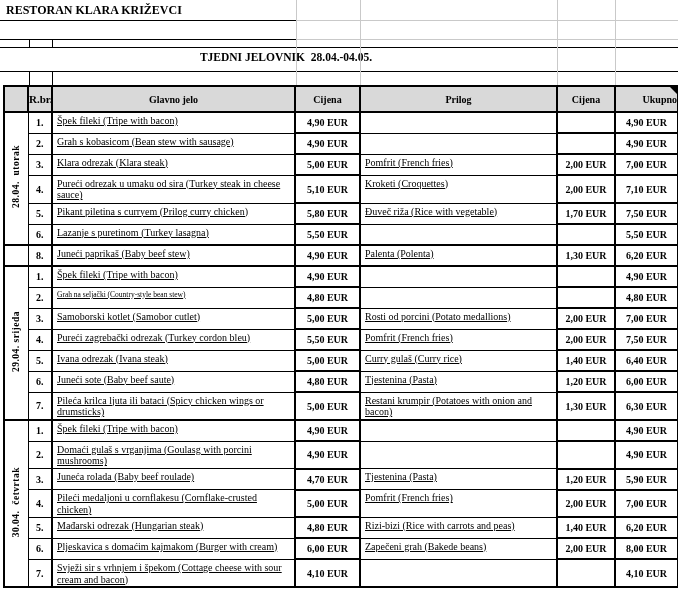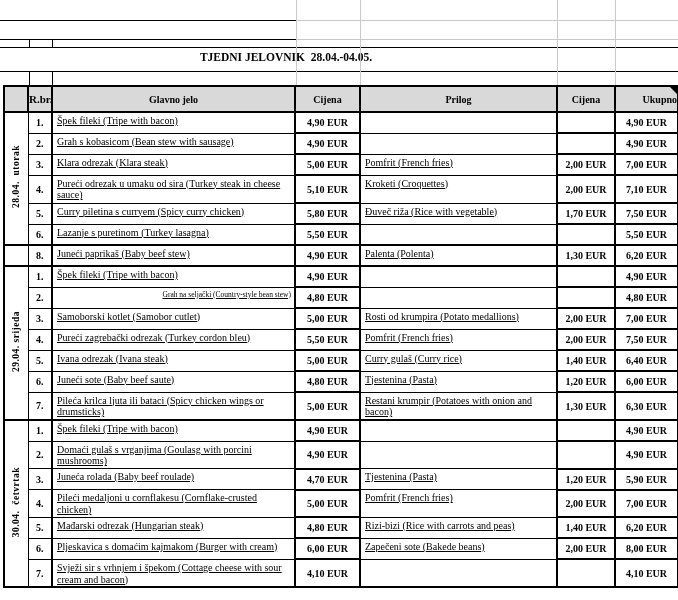--- a/index.html
+++ b/index.html
@@ -16,34 +16,35 @@
   .line.faint { background:#c9c9c9; }
 
   
   table.menu { position:absolute; left:3px; top:85px; width:674px; border-collapse:collapse; table-layout:fixed; border:2px solid #000; }
   th, td { border:1px solid #000; padding:0; overflow:hidden; }
   thead th { background:#d9d9d9; border:2px solid #000; font-weight:bold; font-size:10px; height:26px; text-align:center; vertical-align:middle; }
   thead th.h-rbr { font-size:11px; }
   td.c-day  { text-align:center; vertical-align:middle; }
   td.c-rbr  { text-align:center; font-weight:bold; font-size:10px; border-right:2px solid #000; vertical-align:middle; }
   td.c-main, td.c-side { font-size:10px; line-height:1.18; padding:2px 3px 1px 4px; vertical-align:top;text-decoration:underline; }
-  td.c-main.small { font-size:7.5px; padding-top:3px;text-align:right; }
+  td.c-main.small { font-size:7.5px; padding-top:3px; }
   td.c-price, td.c-sprice, td.c-total { border:2px solid #000; text-align:center; vertical-align:middle; font-weight:bold; font-size:10px; }
   tr.norm { height:21px; }
   tr.tall { height:28px; }
   tr.block-start > td { border-top:2px solid #000; }
   .vtext { display:inline-block; writing-mode:vertical-rl; transform:rotate(180deg); font-weight:bold; font-size:9.5px; letter-spacing:0.5px; white-space:pre; }
   th.h-total { position:relative;text-align:right; }
   .tri { position:absolute; top:0; right:0; width:0; height:0; border-top:7px solid #000; border-left:7px solid transparent; }
 </style>
 </head>
 <body>
 
 <div class="sheet">
 
+  <div class="title">RESTORAN KLARA KRIŽEVCI</div>
   <div class="menu-title">TJEDNI JELOVNIK  28.04.-04.05.</div>
 
   <div class="line" style="left:0;   top:20px; width:296px; height:1px;"></div>
   <div class="line faint" style="left:296px;top:20px; width:382px; height:1px;"></div>
   <div class="line" style="left:0;   top:39px; width:296px; height:1px;"></div>
   <div class="line faint" style="left:296px;top:39px; width:382px; height:1px;"></div>
   <div class="line" style="left:0;   top:47px; width:678px; height:1px;"></div>
   <div class="line" style="left:0;   top:71px; width:678px; height:1px;"></div>
   <div class="line" style="left:29px; top:39px; width:1px; height:9px;"></div>
   <div class="line" style="left:52px; top:39px; width:1px; height:9px;"></div>
@@ -107,21 +108,21 @@
         <tr class="tall">
           <td class="c-rbr">4.</td>
           <td class="c-main">Pureći odrezak u umaku od sira (Turkey steak in cheese sauce)</td>
           <td class="c-price">5,10 EUR</td>
           <td class="c-side">Kroketi (Croquettes)</td>
           <td class="c-sprice">2,00 EUR</td>
           <td class="c-total">7,10 EUR</td>
         </tr>
         <tr class="norm">
           <td class="c-rbr">5.</td>
-          <td class="c-main">Curry piletina s curryem (Spicy curry chicken)</td>
+          <td class="c-main">Pikant piletina s curryem (Prilog curry chicken)</td>
           <td class="c-price">5,80 EUR</td>
           <td class="c-side">Đuveč riža (Rice with vegetable)</td>
           <td class="c-sprice">1,70 EUR</td>
           <td class="c-total">7,50 EUR</td>
         </tr>
         <tr class="norm">
           <td class="c-rbr">6.</td>
           <td class="c-main">Lazanje s puretinom (Turkey lasagna)</td>
           <td class="c-price">5,50 EUR</td>
           <td class="c-side"></td>
@@ -151,21 +152,21 @@
           <td class="c-main small">Grah na seljački (Country-style bean stew)</td>
           <td class="c-price">4,80 EUR</td>
           <td class="c-side"></td>
           <td class="c-sprice"></td>
           <td class="c-total">4,80 EUR</td>
         </tr>
         <tr class="norm">
           <td class="c-rbr">3.</td>
           <td class="c-main">Samoborski kotlet (Samobor cutlet)</td>
           <td class="c-price">5,00 EUR</td>
-          <td class="c-side">Rosti od krumpira (Potato medallions)</td>
+          <td class="c-side">Rosti od porcini (Potato medallions)</td>
           <td class="c-sprice">2,00 EUR</td>
           <td class="c-total">7,00 EUR</td>
         </tr>
         <tr class="norm">
           <td class="c-rbr">4.</td>
           <td class="c-main">Pureći zagrebački odrezak (Turkey cordon bleu)</td>
           <td class="c-price">5,50 EUR</td>
           <td class="c-side">Pomfrit (French fries)</td>
           <td class="c-sprice">2,00 EUR</td>
           <td class="c-total">7,50 EUR</td>
@@ -232,21 +233,21 @@
           <td class="c-main">Mađarski odrezak (Hungarian steak)</td>
           <td class="c-price">4,80 EUR</td>
           <td class="c-side">Rizi-bizi (Rice with carrots and peas)</td>
           <td class="c-sprice">1,40 EUR</td>
           <td class="c-total">6,20 EUR</td>
         </tr>
         <tr class="norm">
           <td class="c-rbr">6.</td>
           <td class="c-main">Pljeskavica s domaćim kajmakom (Burger with cream)</td>
           <td class="c-price">6,00 EUR</td>
-          <td class="c-side">Zapečeni sote (Bakede beans)</td>
+          <td class="c-side">Zapečeni grah (Bakede beans)</td>
           <td class="c-sprice">2,00 EUR</td>
           <td class="c-total">8,00 EUR</td>
         </tr>
         <tr class="tall">
           <td class="c-rbr">7.</td>
           <td class="c-main">Svježi sir s vrhnjem i špekom (Cottage cheese with sour cream and bacon)</td>
           <td class="c-price">4,10 EUR</td>
           <td class="c-side"></td>
           <td class="c-sprice"></td>
           <td class="c-total">4,10 EUR</td>

